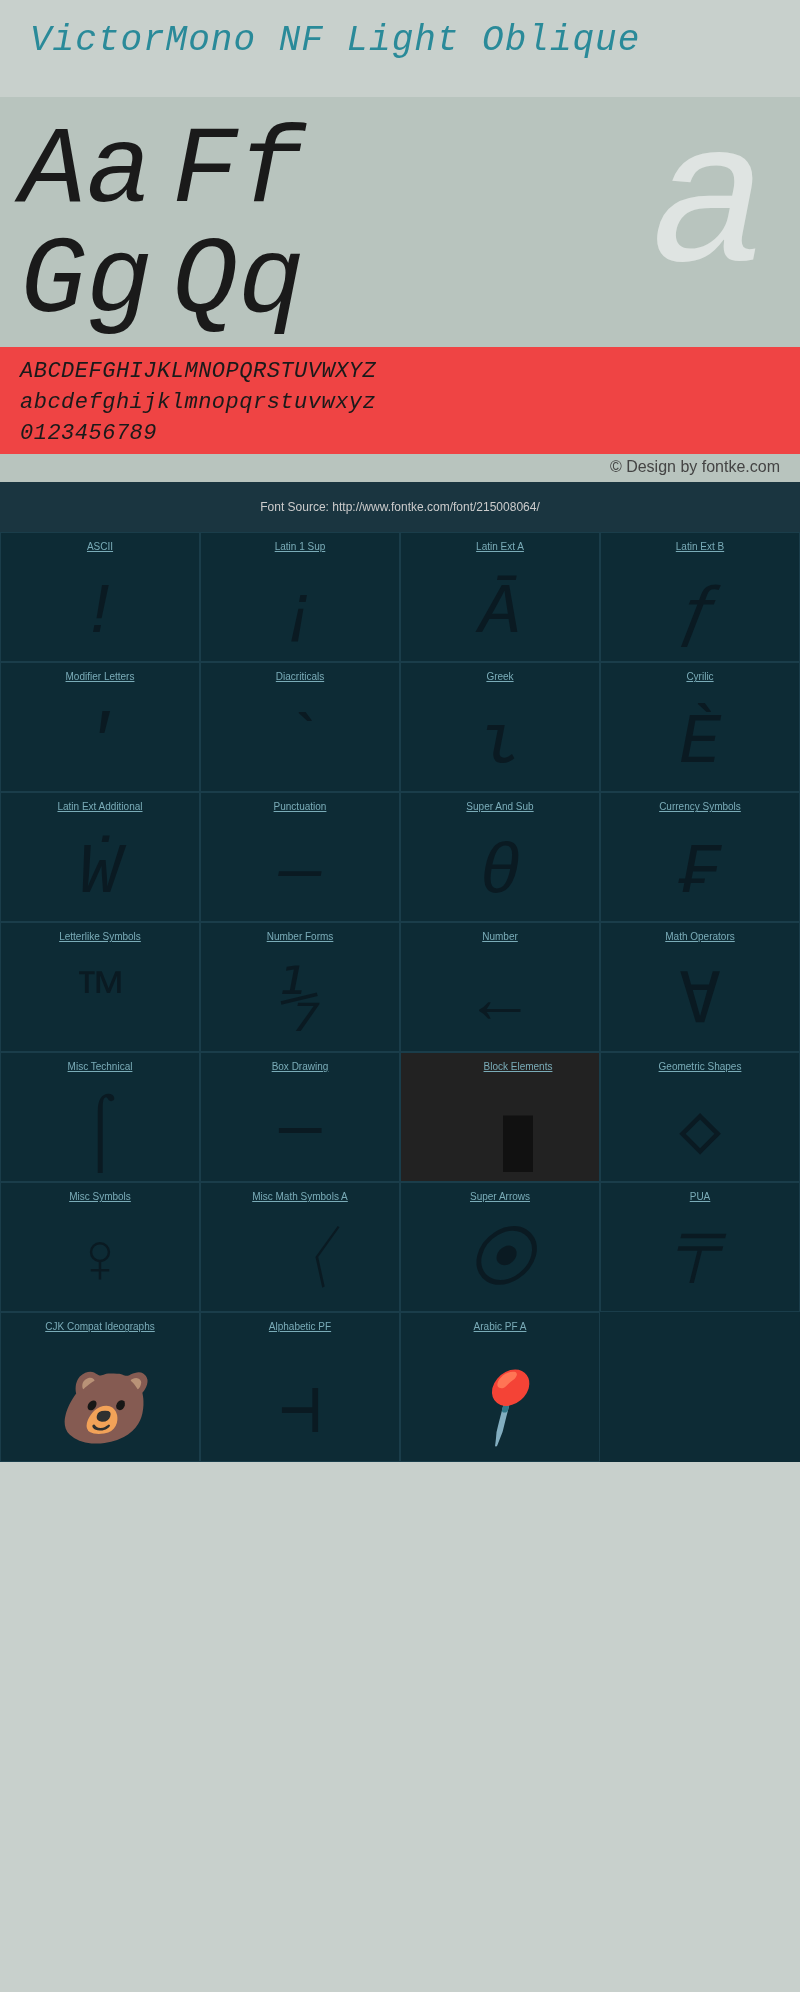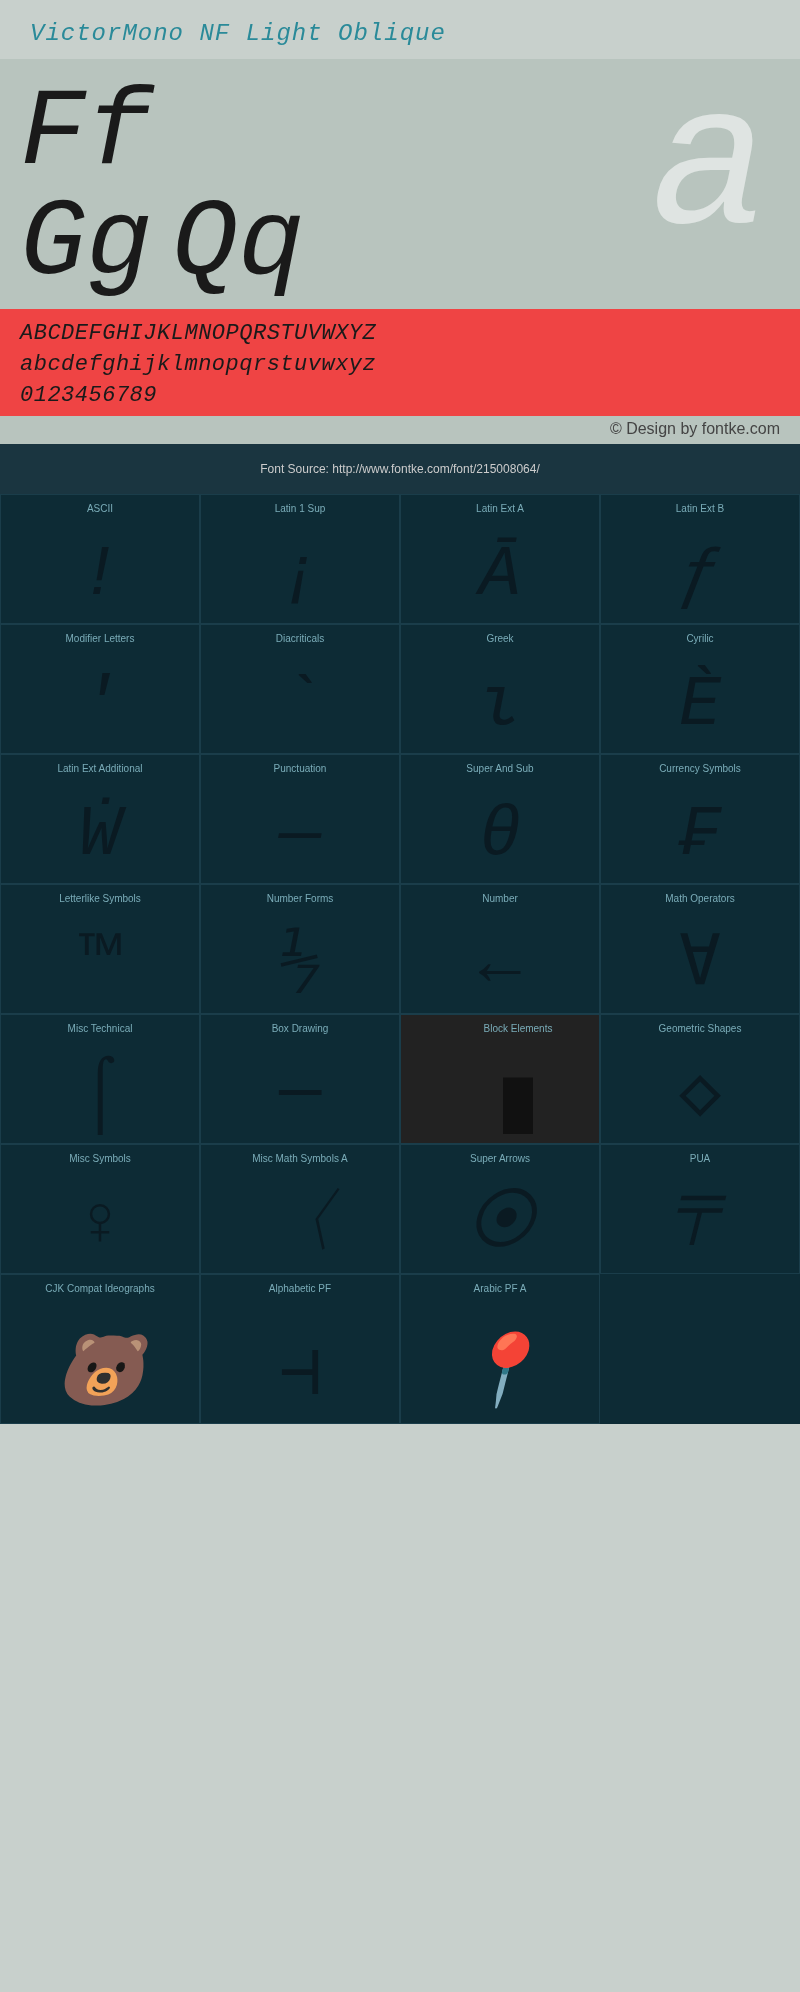--- a/index.html
+++ b/index.html
@@ -7,24 +7,24 @@
 
     .header-section {
       background: #c8d0cc;
       padding: 20px 30px 10px 30px;
     }
 
     .font-title {
       font-family: 'Courier New', monospace;
       font-style: italic;
       color: #2a8a99;
-      font-size: 24px;
+      font-size: 36px;
       font-weight: 300;
       letter-spacing: 1px;
-      margin-bottom: 2px;
+      margin-bottom: 26px;
     }
 
     .specimen-box {
       background: #b8c4be;
       padding: 20px 20px 10px 20px;
       position: relative;
     }
 
     .large-chars {
       display: flex;
@@ -117,20 +117,21 @@
     }
 
     .glyph-label {
       font-family: Arial, sans-serif;
       font-size: 10px;
       color: #7aacb8;
       text-align: center;
       margin-bottom: 8px;
       align-self: flex-start;
       width: 100%;
+      text-decoration: underline;
     }
 
     .glyph-char {
       font-family: 'Courier New', monospace;
       font-style: italic;
       font-weight: 300;
       font-size: 70px;
       color: #0a1a22;
       line-height: 1;
       margin-top: auto;
@@ -150,20 +151,21 @@
 <body>
 
 <div class="header-section">
   <div class="font-title">VictorMono NF Light Oblique</div>
 </div>
 
 <div class="specimen-box">
   <div class="large-chars">
     <div class="large-chars-left">
       <div class="large-char-row">
+        <span class="big-letter">Aa</span>
         <span class="big-letter">Ff</span>
       </div>
       <div class="large-char-row">
         <span class="big-letter">Gg</span>
         <span class="big-letter">Qq</span>
       </div>
     </div>
     <span class="big-letter-ghost">a</span>
   </div>
 </div>

